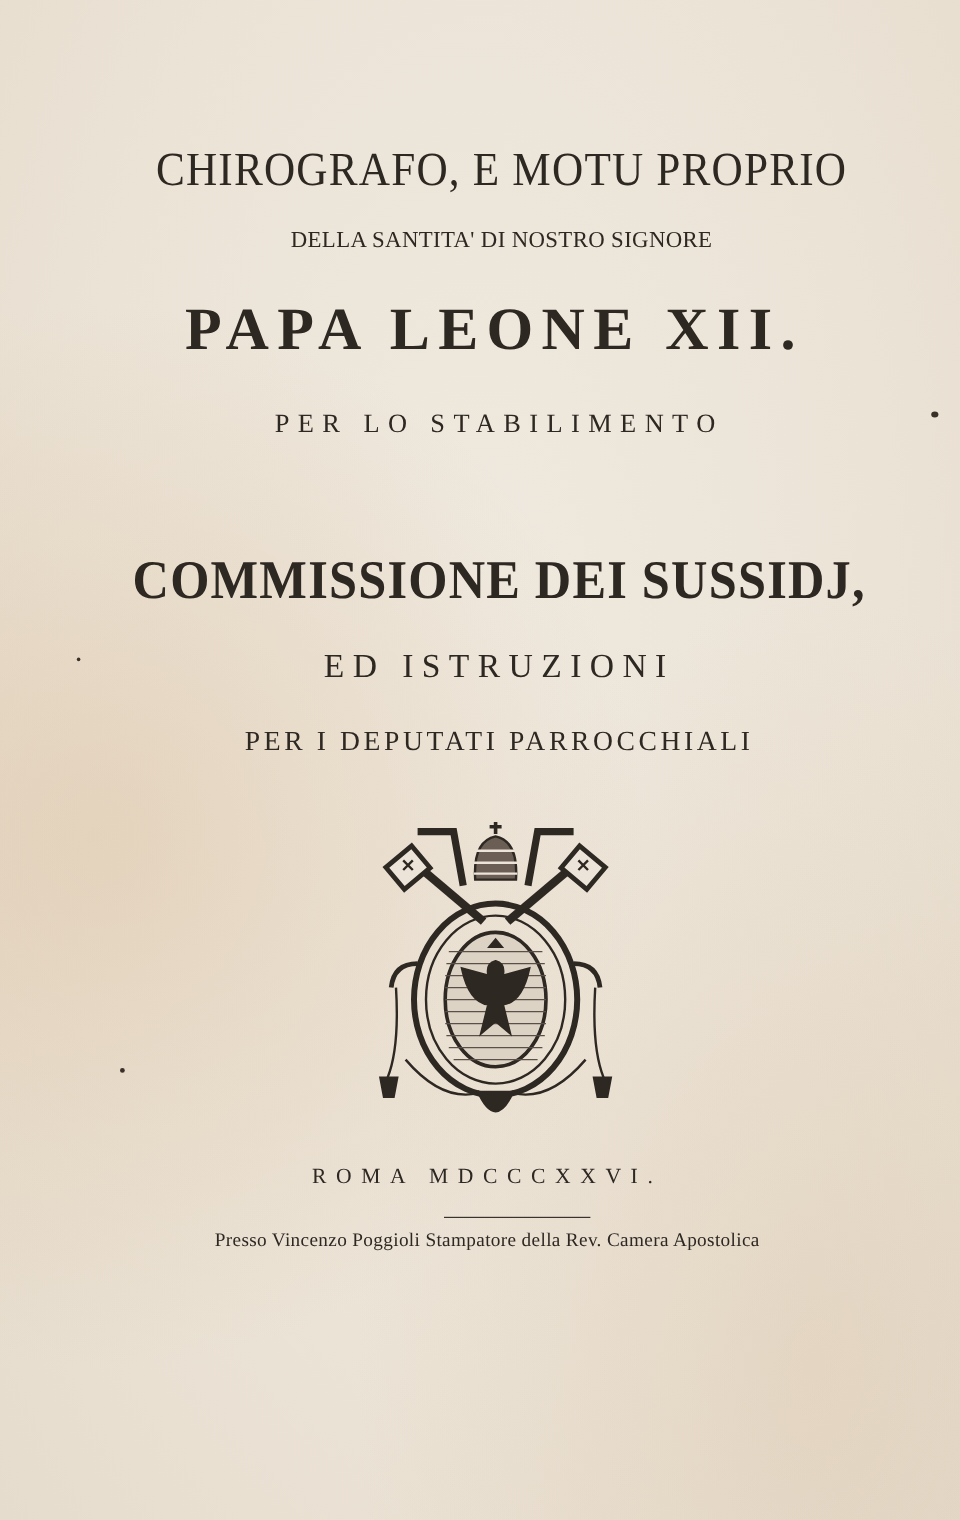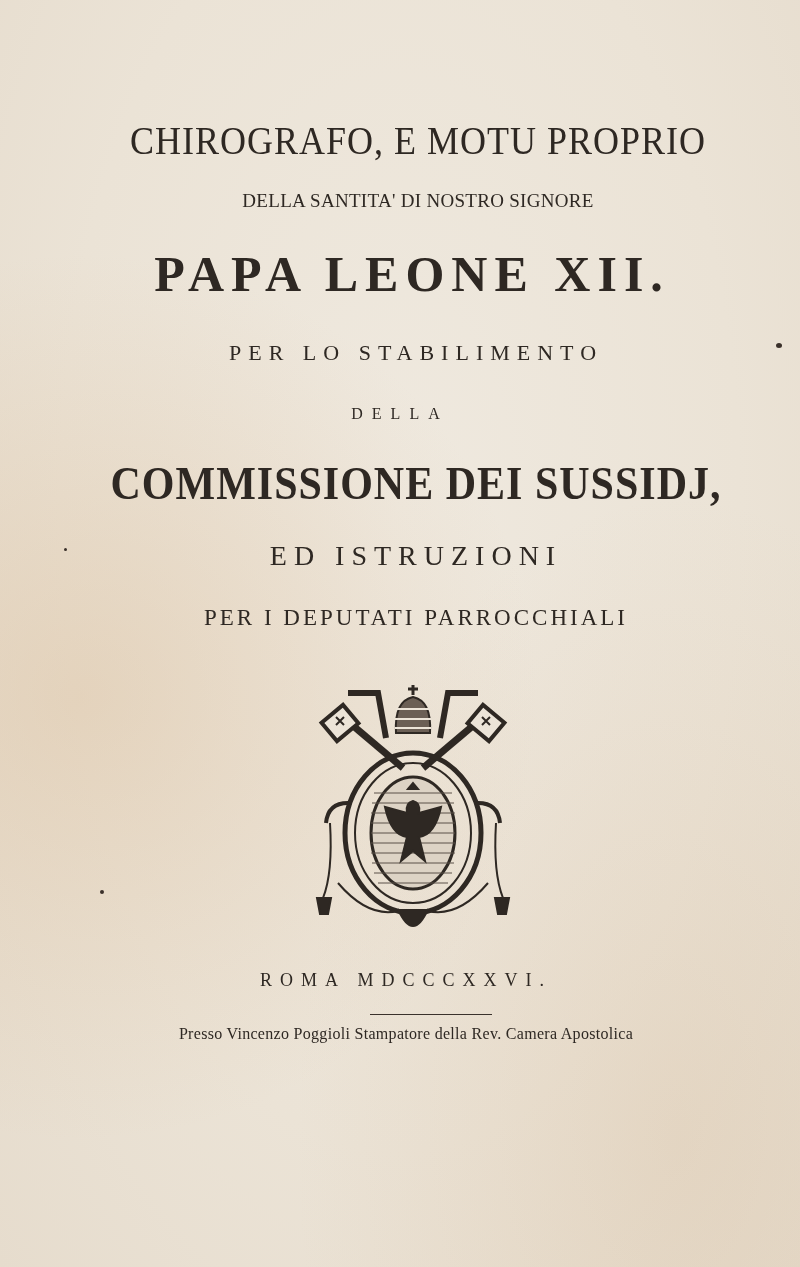--- a/index.html
+++ b/index.html
@@ -44,21 +44,20 @@
 </style>
 </head>
 <body>
 
 <div class="page">
 
   <div class="line l1">CHIROGRAFO, E MOTU PROPRIO</div>
   <div class="line l2">DELLA SANTITA' DI NOSTRO SIGNORE</div>
   <div class="line l3">PAPA LEONE XII.</div>
   <div class="line l4">PER LO STABILIMENTO</div>
-  <div class="line l5">DELLA</div>
   <div class="line l6">COMMISSIONE DEI SUSSIDJ,</div>
   <div class="line l7">ED ISTRUZIONI</div>
   <div class="line l8">PER I DEPUTATI PARROCCHIALI</div>
 
   <svg class="emblem" viewBox="0 0 210 258">
     <g fill="none" stroke="#2e2823" stroke-width="2">
 
       <path d="M30 30 L95 85" stroke-width="7"></path>
       <path d="M180 30 L115 85" stroke-width="7"></path>
       <rect x="18" y="28" width="28" height="24" transform="rotate(-40 32 40)" fill="#ece4d8" stroke-width="4"></rect>

